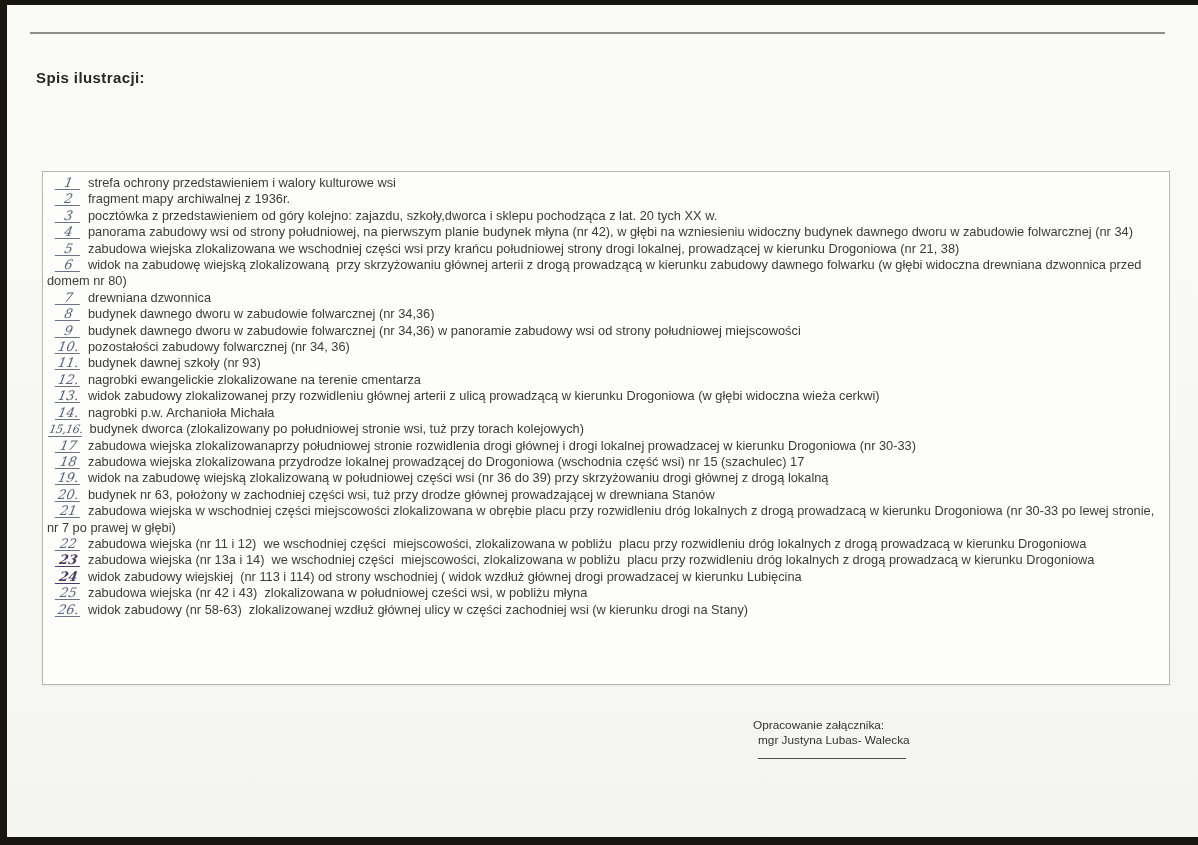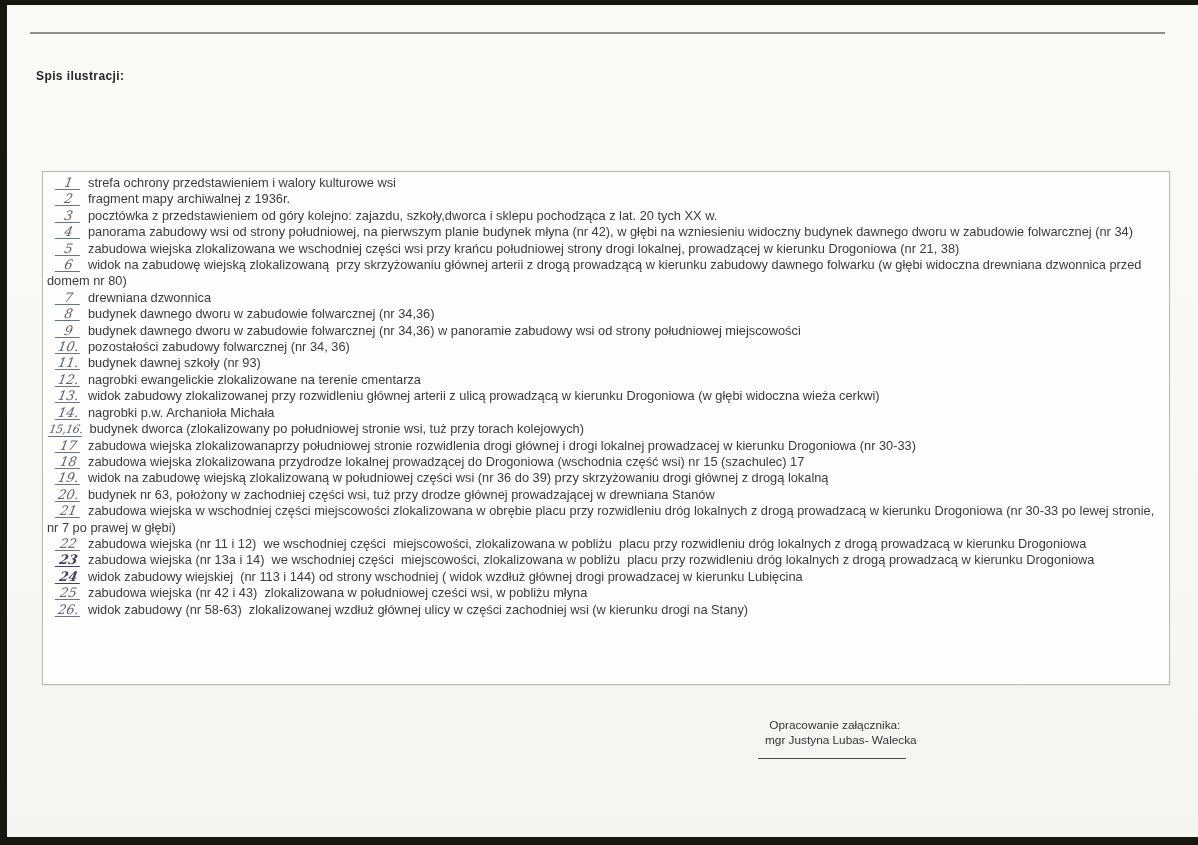--- a/index.html
+++ b/index.html
@@ -22,21 +22,21 @@
 
   .top-rule {
     position: absolute; left: 30px; top: 32px;
     width: 1135px; height: 2px;
     background: #8d8d8a;
   }
 
   .title {
     position: absolute; left: 36px; top: 69px;
     margin: 0;
-    font-size: 12px; font-weight: bold;
+    font-size: 15px; font-weight: bold;
     letter-spacing: 0.4px;
     color: #262626;
   }
 
   .list-box {
     position: absolute; left: 42px; top: 171px;
     width: 1118px; height: 509px;
     background: #fdfdfb;
     border: 1px solid #b9b9b3;
     box-shadow: 0 1px 2px rgba(0,0,0,0.06);
@@ -60,23 +60,22 @@
     transform: skewX(-10deg);
     line-height: 13px;
   }
   .num.ink-dark { color: #4a3f63; border-bottom-color: #4a3f63; font-weight: bold; }
   .num.wide { min-width: 30px; margin-left: 2px; font-size: 11.5px; letter-spacing: -0.5px; }
 
   .credit {
     position: absolute; left: 753px; top: 718px;
     font-size: 11.8px; line-height: 14.5px;
     color: #333;
-    text-align: center;
   }
-  .credit .c2 { padding-left: 5px; margin-left: 7px; }
+  .credit .c2 { padding-left: 5px; }
   .credit-rule {
     margin-top: 11px; margin-left: 5px;
     width: 148px; height: 0;
     border-top: 1.3px solid #4c4c4c;
   }
 </style>
 </head>
 <body>
 
 <div class="page">
@@ -126,21 +125,21 @@
   <div class="row"><span class="num">19.</span><span class="txt">widok na zabudowę wiejską zlokalizowaną w południowej części wsi (nr 36 do 39) przy skrzyżowaniu drogi głównej z drogą lokalną</span></div>
 
   <div class="row"><span class="num">20.</span><span class="txt">budynek nr 63, położony w zachodniej części wsi, tuż przy drodze głównej prowadzającej w drewniana Stanów</span></div>
 
   <div class="row"><span class="num">21</span><span class="txt">zabudowa wiejska w wschodniej części miejscowości zlokalizowana w obrębie placu przy rozwidleniu dróg lokalnych z drogą prowadzacą w kierunku Drogoniowa (nr 30-33 po lewej stronie, nr 7 po prawej w głębi)</span></div>
 
   <div class="row"><span class="num">22</span><span class="txt">zabudowa wiejska (nr 11 i 12)  we wschodniej części  miejscowości, zlokalizowana w pobliżu  placu przy rozwidleniu dróg lokalnych z drogą prowadzacą w kierunku Drogoniowa</span></div>
 
   <div class="row"><span class="num ink-dark">23</span><span class="txt">zabudowa wiejska (nr 13a i 14)  we wschodniej części  miejscowości, zlokalizowana w pobliżu  placu przy rozwidleniu dróg lokalnych z drogą prowadzacą w kierunku Drogoniowa</span></div>
 
-  <div class="row"><span class="num ink-dark">24</span><span class="txt">widok zabudowy wiejskiej  (nr 113 i 144) od strony wschodniej ( widok wzdłuż głównej drogi prowadzacej w kierunku Lubięcina</span></div>
+  <div class="row"><span class="num ink-dark">24</span><span class="txt">widok zabudowy wiejskiej  (nr 113 i 114) od strony wschodniej ( widok wzdłuż głównej drogi prowadzacej w kierunku Lubięcina</span></div>
 
   <div class="row"><span class="num">25</span><span class="txt">zabudowa wiejska (nr 42 i 43)  zlokalizowana w południowej cześci wsi, w pobliżu młyna</span></div>
 
   <div class="row"><span class="num">26.</span><span class="txt">widok zabudowy (nr 58-63)  zlokalizowanej wzdłuż głównej ulicy w części zachodniej wsi (w kierunku drogi na Stany)</span></div>
 </div>
 
   <div class="credit">
     <div class="c1">Opracowanie załącznika:</div>
     <div class="c2">mgr Justyna Lubas- Walecka</div>
     <div class="credit-rule"></div>

